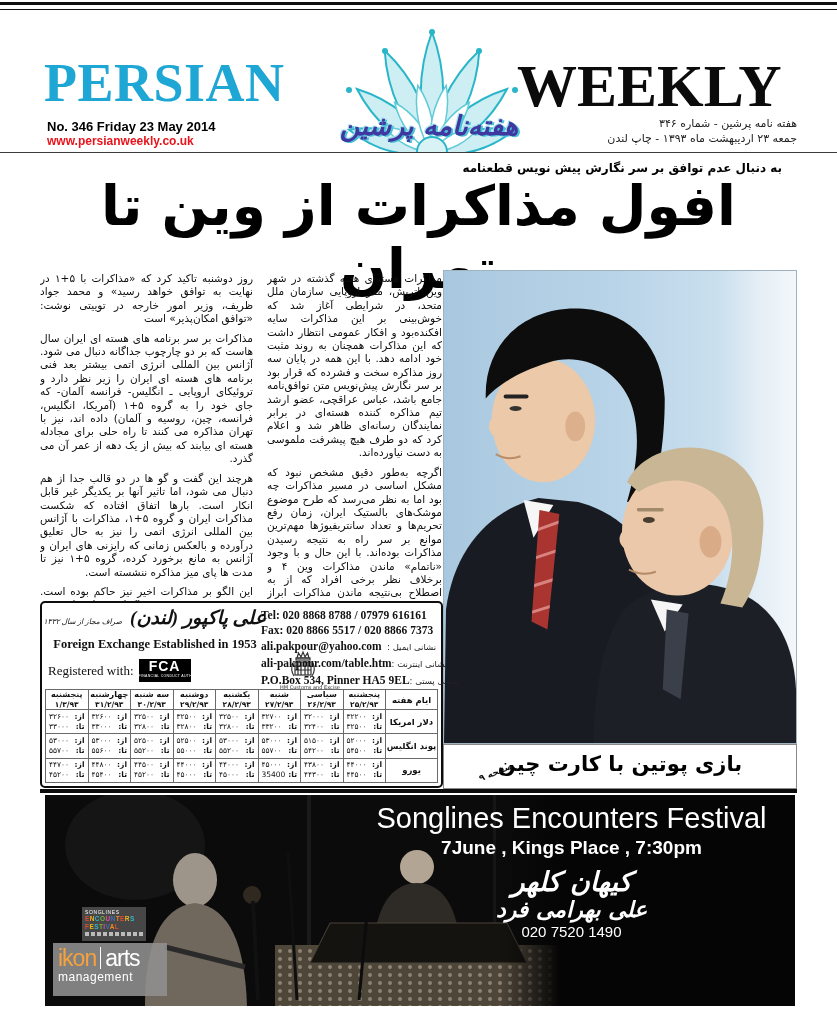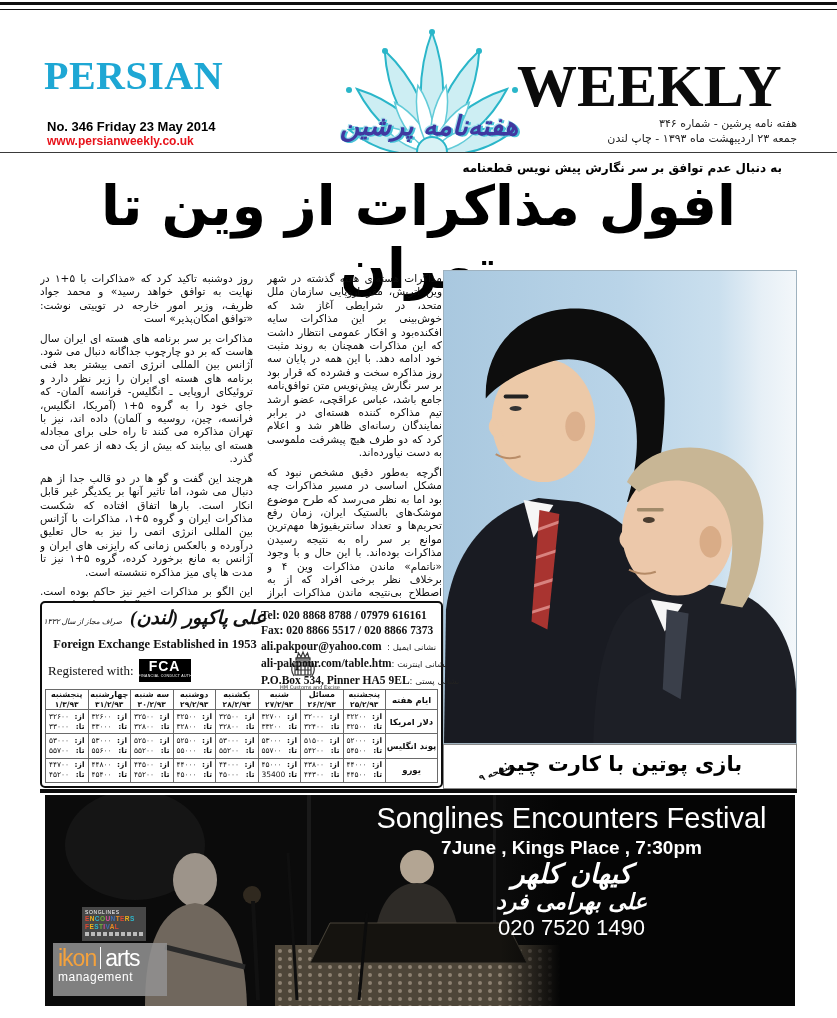--- a/index.html
+++ b/index.html
@@ -5,21 +5,21 @@
   html,body{margin:0;padding:0;background:#e9e9e9;}
   #page{position:relative;width:837px;height:1018px;background:#fff;margin:0 auto;overflow:hidden;
         font-family:"DejaVu Sans",sans-serif;}
   .abs{position:absolute;}
   
   .rule1{top:2px;left:0;right:0;height:3px;background:#101010;}
   .rule2{top:9px;left:0;right:0;height:1px;background:#101010;}
   .mast-rule{top:152px;left:0;right:0;height:1px;background:#3a3a3a;}
   
   .persian-title{left:44px;top:56px;font-family:"Liberation Serif",serif;font-weight:bold;
-                 font-size:40px;line-height:1;color:#1ea7d4;letter-spacing:0.5px;}
+                 font-size:54px;line-height:1;color:#1ea7d4;letter-spacing:0.5px;}
   .weekly-title{left:517px;top:56px;font-family:"Liberation Serif",serif;font-weight:bold;
                 font-size:60px;line-height:1;color:#0b0b0b;}
   .issue-en{left:47px;top:119px;font-family:"Liberation Sans",sans-serif;font-weight:bold;
             font-size:13px;color:#000;}
   .site-url{left:47px;top:134px;font-family:"Liberation Sans",sans-serif;font-weight:bold;
             font-size:12px;color:#e8131b;}
   .issue-fa{right:40px;top:117px;direction:rtl;font-size:11px;color:#222;text-align:right;}
   .date-fa{right:40px;top:132px;direction:rtl;font-size:11px;color:#222;text-align:left;}
   .ornament{left:330px;top:26px;width:205px;height:128px;}
   .ornament-callig{left:320px;top:110px;width:218px;text-align:center;direction:rtl;
@@ -84,25 +84,25 @@
   .x-table .rl{display:flex;justify-content:space-between;padding:0 3px;font-size:7.5px;
                line-height:10px;}
   .x-table .lab{font-weight:bold;}
   
   .ad{left:45px;top:795px;width:750px;height:211px;background:#050505;overflow:hidden;}
   .ad-photo{position:absolute;left:0;top:0;width:515px;height:211px;}
   .ad-text{position:absolute;left:303px;top:8px;width:447px;text-align:center;color:#fff;}
   .ad-title{font-family:"Liberation Sans",sans-serif;font-size:29px;font-weight:400;
             letter-spacing:0px;line-height:1.1;}
   .ad-date{font-family:"Liberation Sans",sans-serif;font-size:19px;font-weight:bold;margin-top:2px;}
-  .ad-artist1{direction:rtl;font-size:27px;font-weight:bold;font-style:italic;
+  .ad-artist1{direction:rtl;font-size:27px;font-weight:bold;font-style:italic;margin-top:8px;
               line-height:1.1;}
   .ad-artist2{direction:rtl;font-size:22px;font-weight:bold;font-style:italic;line-height:1.2;}
   .ad-site{font-family:"Liberation Sans",sans-serif;font-size:21px;margin-top:9px;line-height:1.2;}
-  .ad-phone{font-family:"Liberation Sans",sans-serif;font-size:22px;line-height:1.2;}
+  .ad-phone{font-family:"Liberation Sans",sans-serif;font-size:15px;line-height:1.2;}
   .sl-logo{position:absolute;left:37px;top:112px;width:64px;height:34px;background:#474747;
            padding:2px 3px;box-sizing:border-box;overflow:hidden;}
   .sl-line0{font-family:"Liberation Sans",sans-serif;font-size:5px;color:#fff;
             letter-spacing:.6px;line-height:6px;}
   .sl-line{font-family:"Liberation Sans",sans-serif;font-size:6.5px;font-weight:bold;
            line-height:7.5px;letter-spacing:.4px;}
   .sl-foot{height:4px;margin-top:2px;background:repeating-linear-gradient(90deg,#bbb 0 4px,#474747 4px 6px);}
   .ikon-logo{position:absolute;left:8px;top:148px;width:114px;height:53px;
              background:rgba(145,145,145,.88);box-sizing:border-box;padding:3px 5px;
              font-family:"Liberation Sans",sans-serif;}
@@ -315,21 +315,21 @@
             <col>
           </colgroup>
           <thead>
             <tr>
               <th class="corner">ایام هفته</th>
               <th class="day">
                 <div class="dname">پنجشنبه</div>
                 <div class="ddate">۲۵/۲/۹۳</div>
               </th>
               <th class="day">
-                <div class="dname">مسائل</div>
+                <div class="dname">سیاسی</div>
                 <div class="ddate">۲۶/۲/۹۳</div>
               </th>
               <th class="day">
                 <div class="dname">شنبه</div>
                 <div class="ddate">۲۷/۲/۹۳</div>
               </th>
               <th class="day">
                 <div class="dname">یکشنبه</div>
                 <div class="ddate">۲۸/۲/۹۳</div>
               </th>

